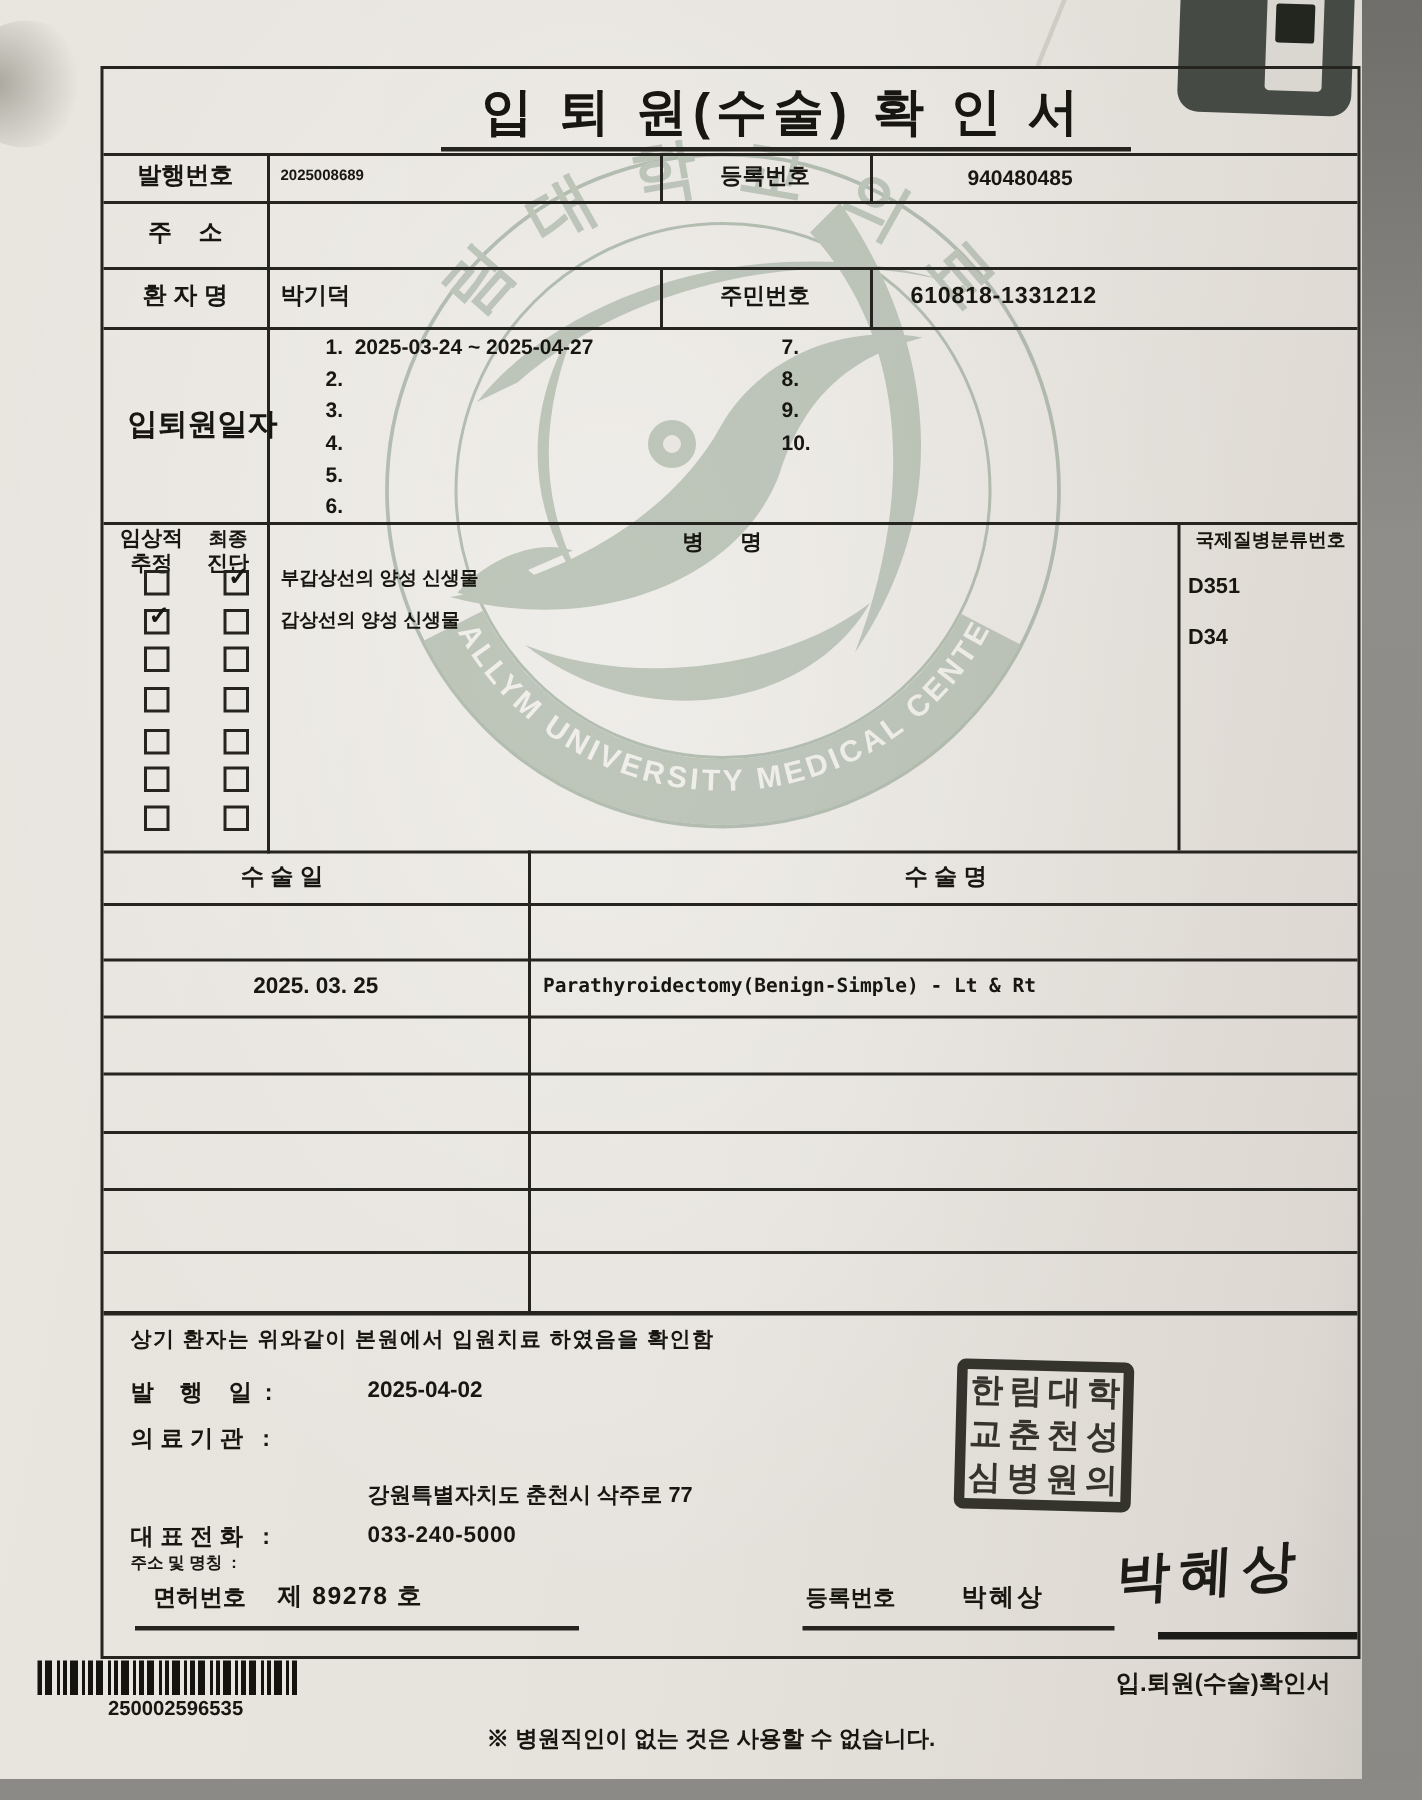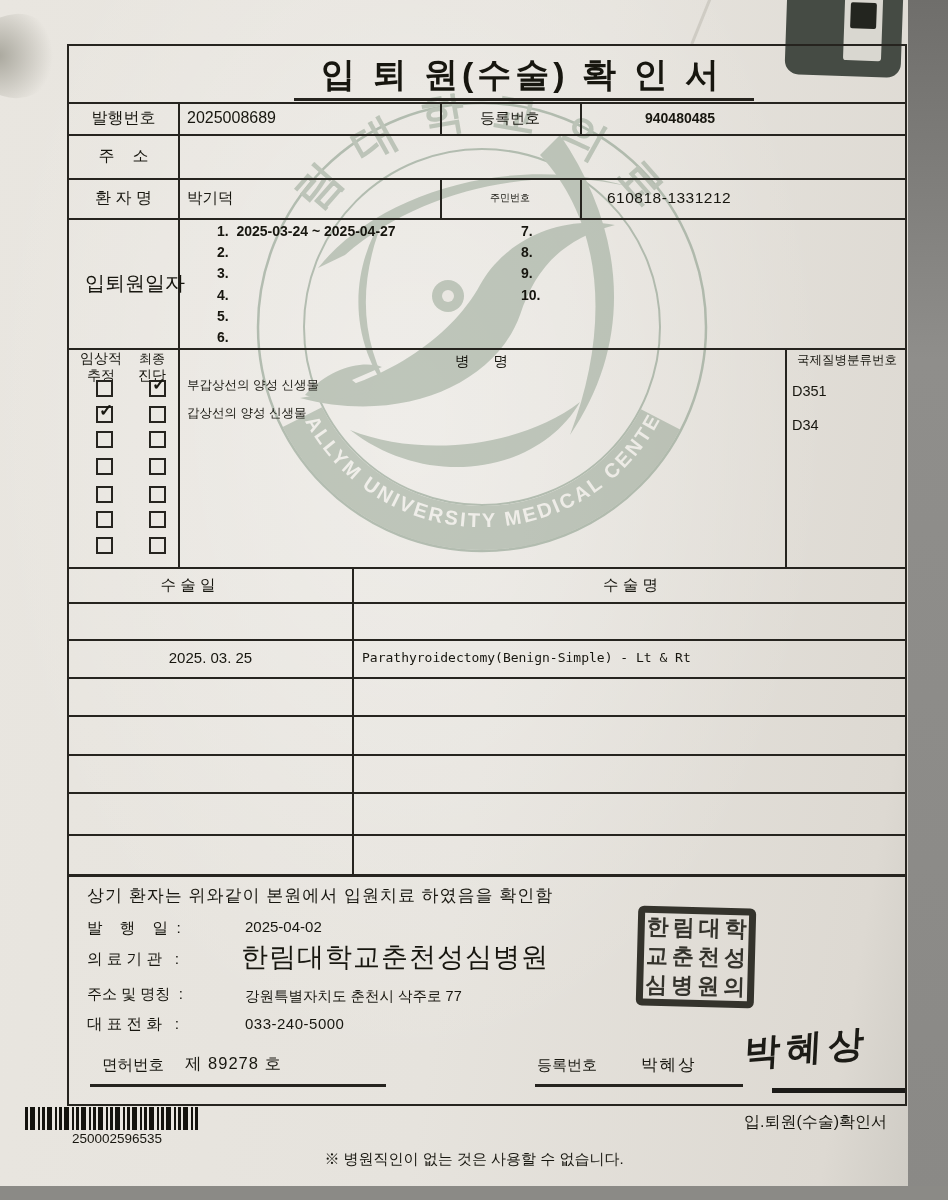--- a/index.html
+++ b/index.html
@@ -22,21 +22,21 @@
 
   .watermark{position:absolute;left:0;top:0;z-index:2;opacity:.52;}
 
   .doc{position:absolute;left:67px;top:44px;width:840px;height:1062px;z-index:3;
        border:2.5px solid #26241f;box-sizing:border-box;}
   .hl{position:absolute;left:0;right:0;height:2px;background:#26241f;}
   .vl{position:absolute;width:2px;background:#26241f;}
   .t{position:absolute;white-space:nowrap;}
   .pre{white-space:pre;}
   .ctr{text-align:center;}
-  .b{font-weight:400;}
+  .b{font-weight:700;}
   .doc-title{position:absolute;left:153px;top:6px;width:600px;text-align:center;
        font-size:34px;font-weight:700;letter-spacing:4px;}
   .title-rule{position:absolute;left:225px;top:52px;width:460px;height:3px;background:#26241f;}
   .cbox{position:absolute;width:17px;height:17px;border:2px solid #26241f;box-sizing:border-box;}
   .cbox span{position:absolute;left:1px;top:-8px;font-size:17px;font-weight:700;}
   .mono{font-family:"DejaVu Sans Mono",monospace;}
   .stamp{position:absolute;left:637px;top:907px;width:118px;height:100px;z-index:4;
        border:7px solid #34332c;border-radius:6px;box-sizing:border-box;transform:rotate(1.5deg);
        display:grid;grid-template-columns:repeat(4,1fr);align-items:center;justify-items:center;
        font-size:22px;font-weight:700;color:#34332c;line-height:1;overflow:hidden;}
@@ -105,29 +105,29 @@
 
     <div class="vl" style="left:109px;top:56px;height:467px"></div>
     <div class="vl" style="left:371px;top:56px;height:32px"></div>
     <div class="vl" style="left:511px;top:56px;height:32px"></div>
     <div class="vl" style="left:371px;top:132px;height:40px"></div>
     <div class="vl" style="left:511px;top:132px;height:40px"></div>
     <div class="vl" style="left:716px;top:302px;height:219px"></div>
     <div class="vl" style="left:283px;top:521px;height:307px"></div>
 
     <div class="t b ctr" style="left:0;top:56px;width:109px;line-height:32px;font-size:16px">발행번호</div>
-    <div class="t" style="left:118px;top:56px;line-height:32px;font-size:16px;font-weight:400">2025008689</div>
+    <div class="t" style="left:118px;top:56px;line-height:32px;font-size:10px;font-weight:700">2025008689</div>
     <div class="t b ctr" style="left:371px;top:56px;width:140px;line-height:32px;font-size:15px">등록번호</div>
     <div class="t" style="left:576px;top:56px;line-height:32px;font-size:14px;font-weight:700">940480485</div>
 
     <div class="t b ctr pre" style="left:0;top:88px;width:109px;line-height:44px;font-size:16px">주    소</div>
 
     <div class="t b ctr" style="left:0;top:132px;width:109px;line-height:40px;font-size:16px">환 자 명</div>
     <div class="t b" style="left:118px;top:132px;line-height:40px;font-size:15.5px">박기덕</div>
-    <div class="t b ctr" style="left:371px;top:132px;width:140px;line-height:40px;font-size:10px">주민번호</div>
+    <div class="t b ctr" style="left:371px;top:132px;width:140px;line-height:40px;font-size:15px">주민번호</div>
     <div class="t b" style="left:538px;top:132px;line-height:40px;font-size:15.5px;letter-spacing:.5px">610818-1331212</div>
 
     <div class="t b ctr" style="left:0;top:172px;width:132px;line-height:130px;font-size:20px">입퇴원일자</div>
     <div>
       <div class="t pre" style="left:148px;top:177px;font-size:14px;font-weight:700">1.  2025-03-24 ~ 2025-04-27</div>
       <div class="t" style="left:148px;top:198px;font-size:14px;font-weight:700">2.</div>
       <div class="t" style="left:148px;top:219px;font-size:14px;font-weight:700">3.</div>
       <div class="t" style="left:148px;top:241px;font-size:14px;font-weight:700">4.</div>
       <div class="t" style="left:148px;top:262px;font-size:14px;font-weight:700">5.</div>
       <div class="t" style="left:148px;top:283px;font-size:14px;font-weight:700">6.</div>
@@ -205,26 +205,25 @@
     <div class="t mono" style="left:293px;top:631px;line-height:38px;font-size:13px"></div>
     <div class="t b ctr" style="left:0;top:669px;width:283px;line-height:39px;font-size:15px"></div>
     <div class="t mono" style="left:293px;top:669px;line-height:39px;font-size:13px"></div>
     <div class="t b ctr" style="left:0;top:708px;width:283px;line-height:38px;font-size:15px"></div>
     <div class="t mono" style="left:293px;top:708px;line-height:38px;font-size:13px"></div>
     <div class="t b ctr" style="left:0;top:746px;width:283px;line-height:42px;font-size:15px"></div>
     <div class="t mono" style="left:293px;top:746px;line-height:42px;font-size:13px"></div>
     <div class="t b ctr" style="left:0;top:788px;width:283px;line-height:40px;font-size:15px"></div>
     <div class="t mono" style="left:293px;top:788px;line-height:40px;font-size:13px"></div>
 
-    <div class="t b" style="left:18px;top:838px;font-size:17px;letter-spacing:1px">상기 환자는 위와같이 본원에서 입원치료 하였음을 확인함</div>
+    <div class="t b" style="left:18px;top:838px;font-size:14px;letter-spacing:1px">상기 환자는 위와같이 본원에서 입원치료 하였음을 확인함</div>
     <div class="t b pre" style="left:18px;top:872px;font-size:15.5px">발    행    일  :</div>
     <div class="t b" style="left:176px;top:872px;font-size:15px">2025-04-02</div>
     <div class="t b pre" style="left:18px;top:903px;font-size:15.5px">의 료 기 관   :</div>
-    <div class="t b" style="left:172px;top:893px;font-size:27px;letter-spacing:1px">한림대학교춘천성심병원</div>
-    <div class="t b pre" style="left:18px;top:939px;font-size:15px">주소 및 명칭  :</div>
+    <div class="t b pre" style="left:18px;top:988px;font-size:11px">주소 및 명칭  :</div>
     <div class="t b" style="left:176px;top:941px;font-size:14.5px">강원특별자치도 춘천시 삭주로 77</div>
     <div class="t b pre" style="left:18px;top:968px;font-size:15.5px">대 표 전 화   :</div>
     <div class="t b" style="left:176px;top:969px;font-size:15px;letter-spacing:.5px">033-240-5000</div>
 
     <div class="t b" style="left:33px;top:1009px;font-size:15.5px">면허번호</div>
     <div class="t b" style="left:116px;top:1007px;font-size:16.5px;letter-spacing:1px">제 89278 호</div>
     <div class="hl" style="left:21px;right:auto;width:296px;top:1038px;height:2.5px"></div>
     <div class="t b" style="left:468px;top:1010px;font-size:15px">등록번호</div>
     <div class="t b" style="left:572px;top:1008px;font-size:16.5px;letter-spacing:2px">박혜상</div>
     <div class="hl" style="left:466px;right:auto;width:208px;top:1038px;height:2.5px"></div>

